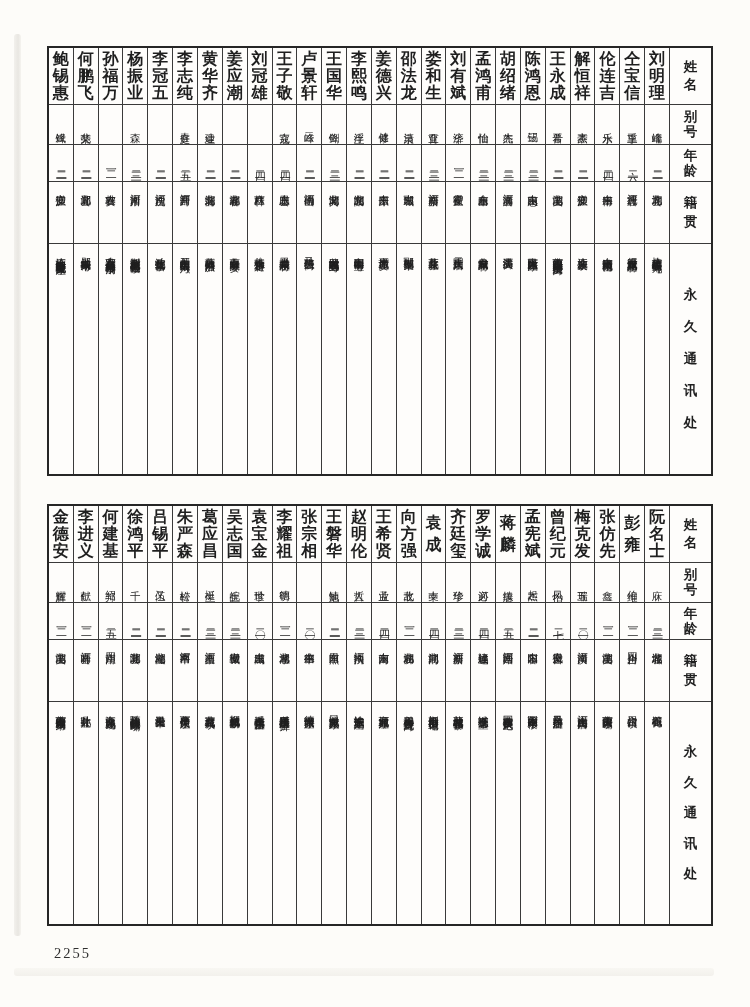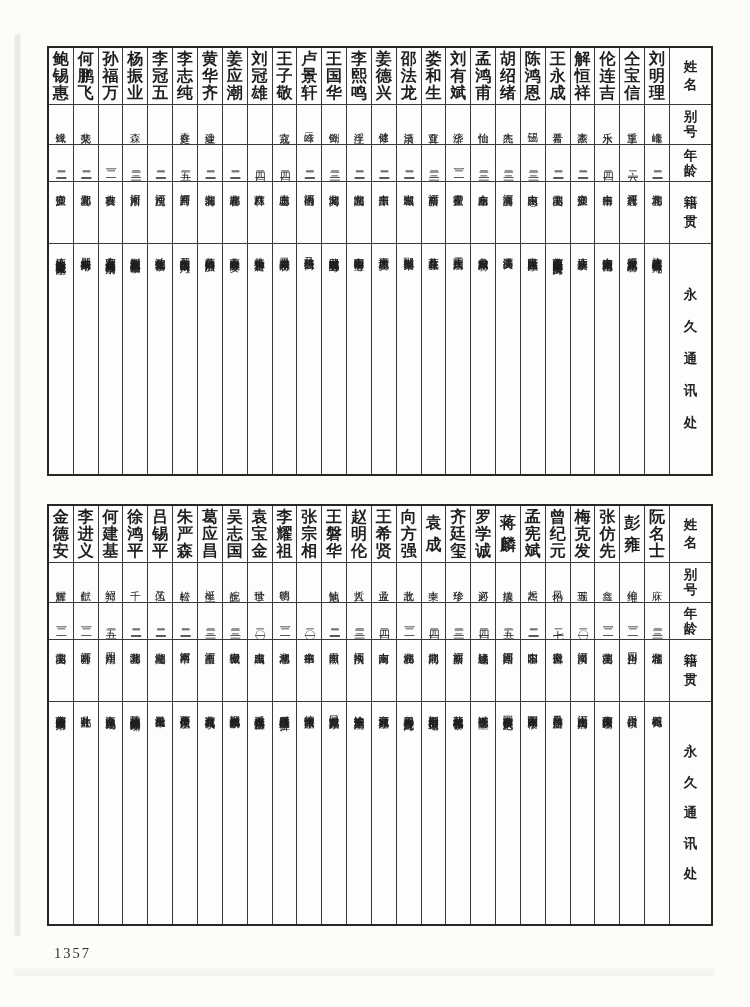--- a/index.html
+++ b/index.html
@@ -1081,13 +1081,13 @@
       </div>
     <div class="cell r-native native-cell">
         <div class="vtext">湖北英山</div>
       </div>
     <div class="cell r-addr addr-cell">
         <div class="vtext">英山西河金家铺杨家河</div>
       </div>
   </div>
   </div>
 
-<div class="page-number">1357</div>
+<div class="page-number">2255</div>
 
 </body></html>

